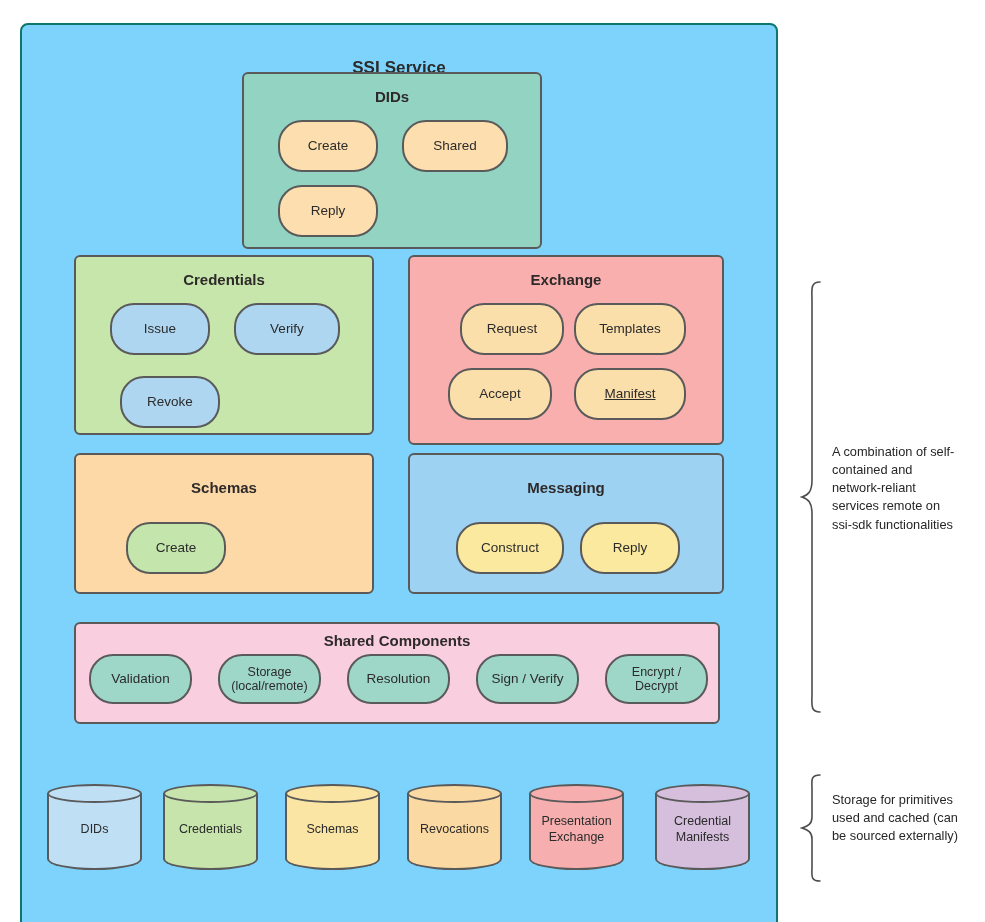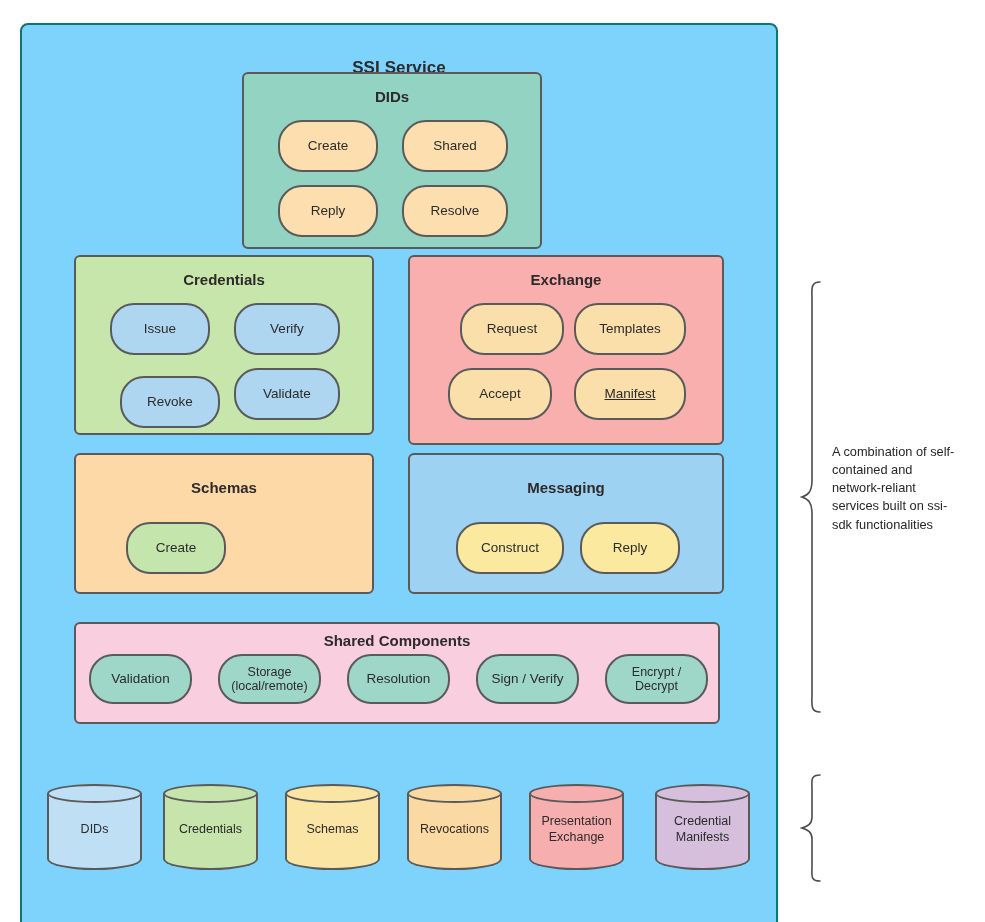--- a/index.html
+++ b/index.html
@@ -115,38 +115,32 @@
       <div class="group-title" style="top:14px;">DIDs</div>
       <div class="pill" style="left:34px; top:46px; width:100px; height:52px; background:#fddfaf;">
         <span>Create</span>
       </div>
       <div class="pill" style="left:158px; top:46px; width:106px; height:52px; background:#fddfaf;">
         <span>Shared</span>
       </div>
       <div class="pill" style="left:34px; top:111px; width:100px; height:52px; background:#fddfaf;">
         <span>Reply</span>
       </div>
-      <div class="pill" style="left:158px; top:111px; width:106px; height:52px; background:#fddfaf;">
-        <span>Resolve</span>
-      </div>
     </div>
 
     <div class="group" style="left:52px; top:230px; width:300px; height:180px; background:#c6e6ab;">
       <div class="group-title" style="top:14px;">Credentials</div>
       <div class="pill" style="left:158px; top:46px; width:106px; height:52px; background:#aed6f1;">
         <span>Verify</span>
       </div>
       <div class="pill" style="left:34px; top:46px; width:100px; height:52px; background:#aed6f1;">
         <span>Issue</span>
       </div>
       <div class="pill" style="left:44px; top:111px; width:100px; height:52px; background:#aed6f1;margin-top:8px;">
         <span>Revoke</span>
-      </div>
-      <div class="pill" style="left:158px; top:111px; width:106px; height:52px; background:#aed6f1;">
-        <span>Validate</span>
       </div>
     </div>
 
     <div class="group" style="left:386px; top:230px; width:316px; height:190px; background:#f8afae;">
       <div class="group-title" style="top:14px;">Exchange</div>
       <div class="pill" style="left:50px; top:46px; width:104px; height:52px; background:#fbdfab;">
         <span>Request</span>
       </div>
       <div class="pill" style="left:164px; top:46px; width:112px; height:52px; background:#fbdfab;">
         <span>Templates</span>
@@ -229,21 +223,22 @@
       <div class="cyl-label" style="white-space:pre-line;">Credential
 Manifests</div>
     </div>
   </div>
 
   <div class="bracket" style="left:800px; top:280px;">
     <svg width="26" height="434" viewBox="0 0 26 434" fill="none">
       <path d="M20 2 C10 2 12 10 12 20 L12 200 C12 212 8 215 2 217 C8 219 12 222 12 234 L12 414 C12 424 10 432 20 432" stroke="#4d4d4d" stroke-width="1.6" fill="none" stroke-linecap="round"></path>
     </svg>
   </div>
-  <div class="annotation" style="left:832px; top:443px;">A combination of self-contained and network-reliant services built on ssi-sdk functionalities</div>
+  <div class="annotation" style="left:832px; top:443px;">A combination of self-contained and network-reliant services remote on ssi-sdk functionalities</div>
 
   <div class="bracket" style="left:800px; top:773px;">
     <svg width="26" height="110" viewBox="0 0 26 110" fill="none">
       <path d="M20 2 C10 2 12 8 12 16 L12 44 C12 51 8 53 2 55 C8 57 12 59 12 66 L12 94 C12 102 10 108 20 108" stroke="#4d4d4d" stroke-width="1.6" fill="none" stroke-linecap="round"></path>
     </svg>
   </div>
+  <div class="annotation" style="left:832px; top:791px;">Storage for primitives used and cached (can be sourced externally)</div>
 
 </div>
 
 </body></html>

